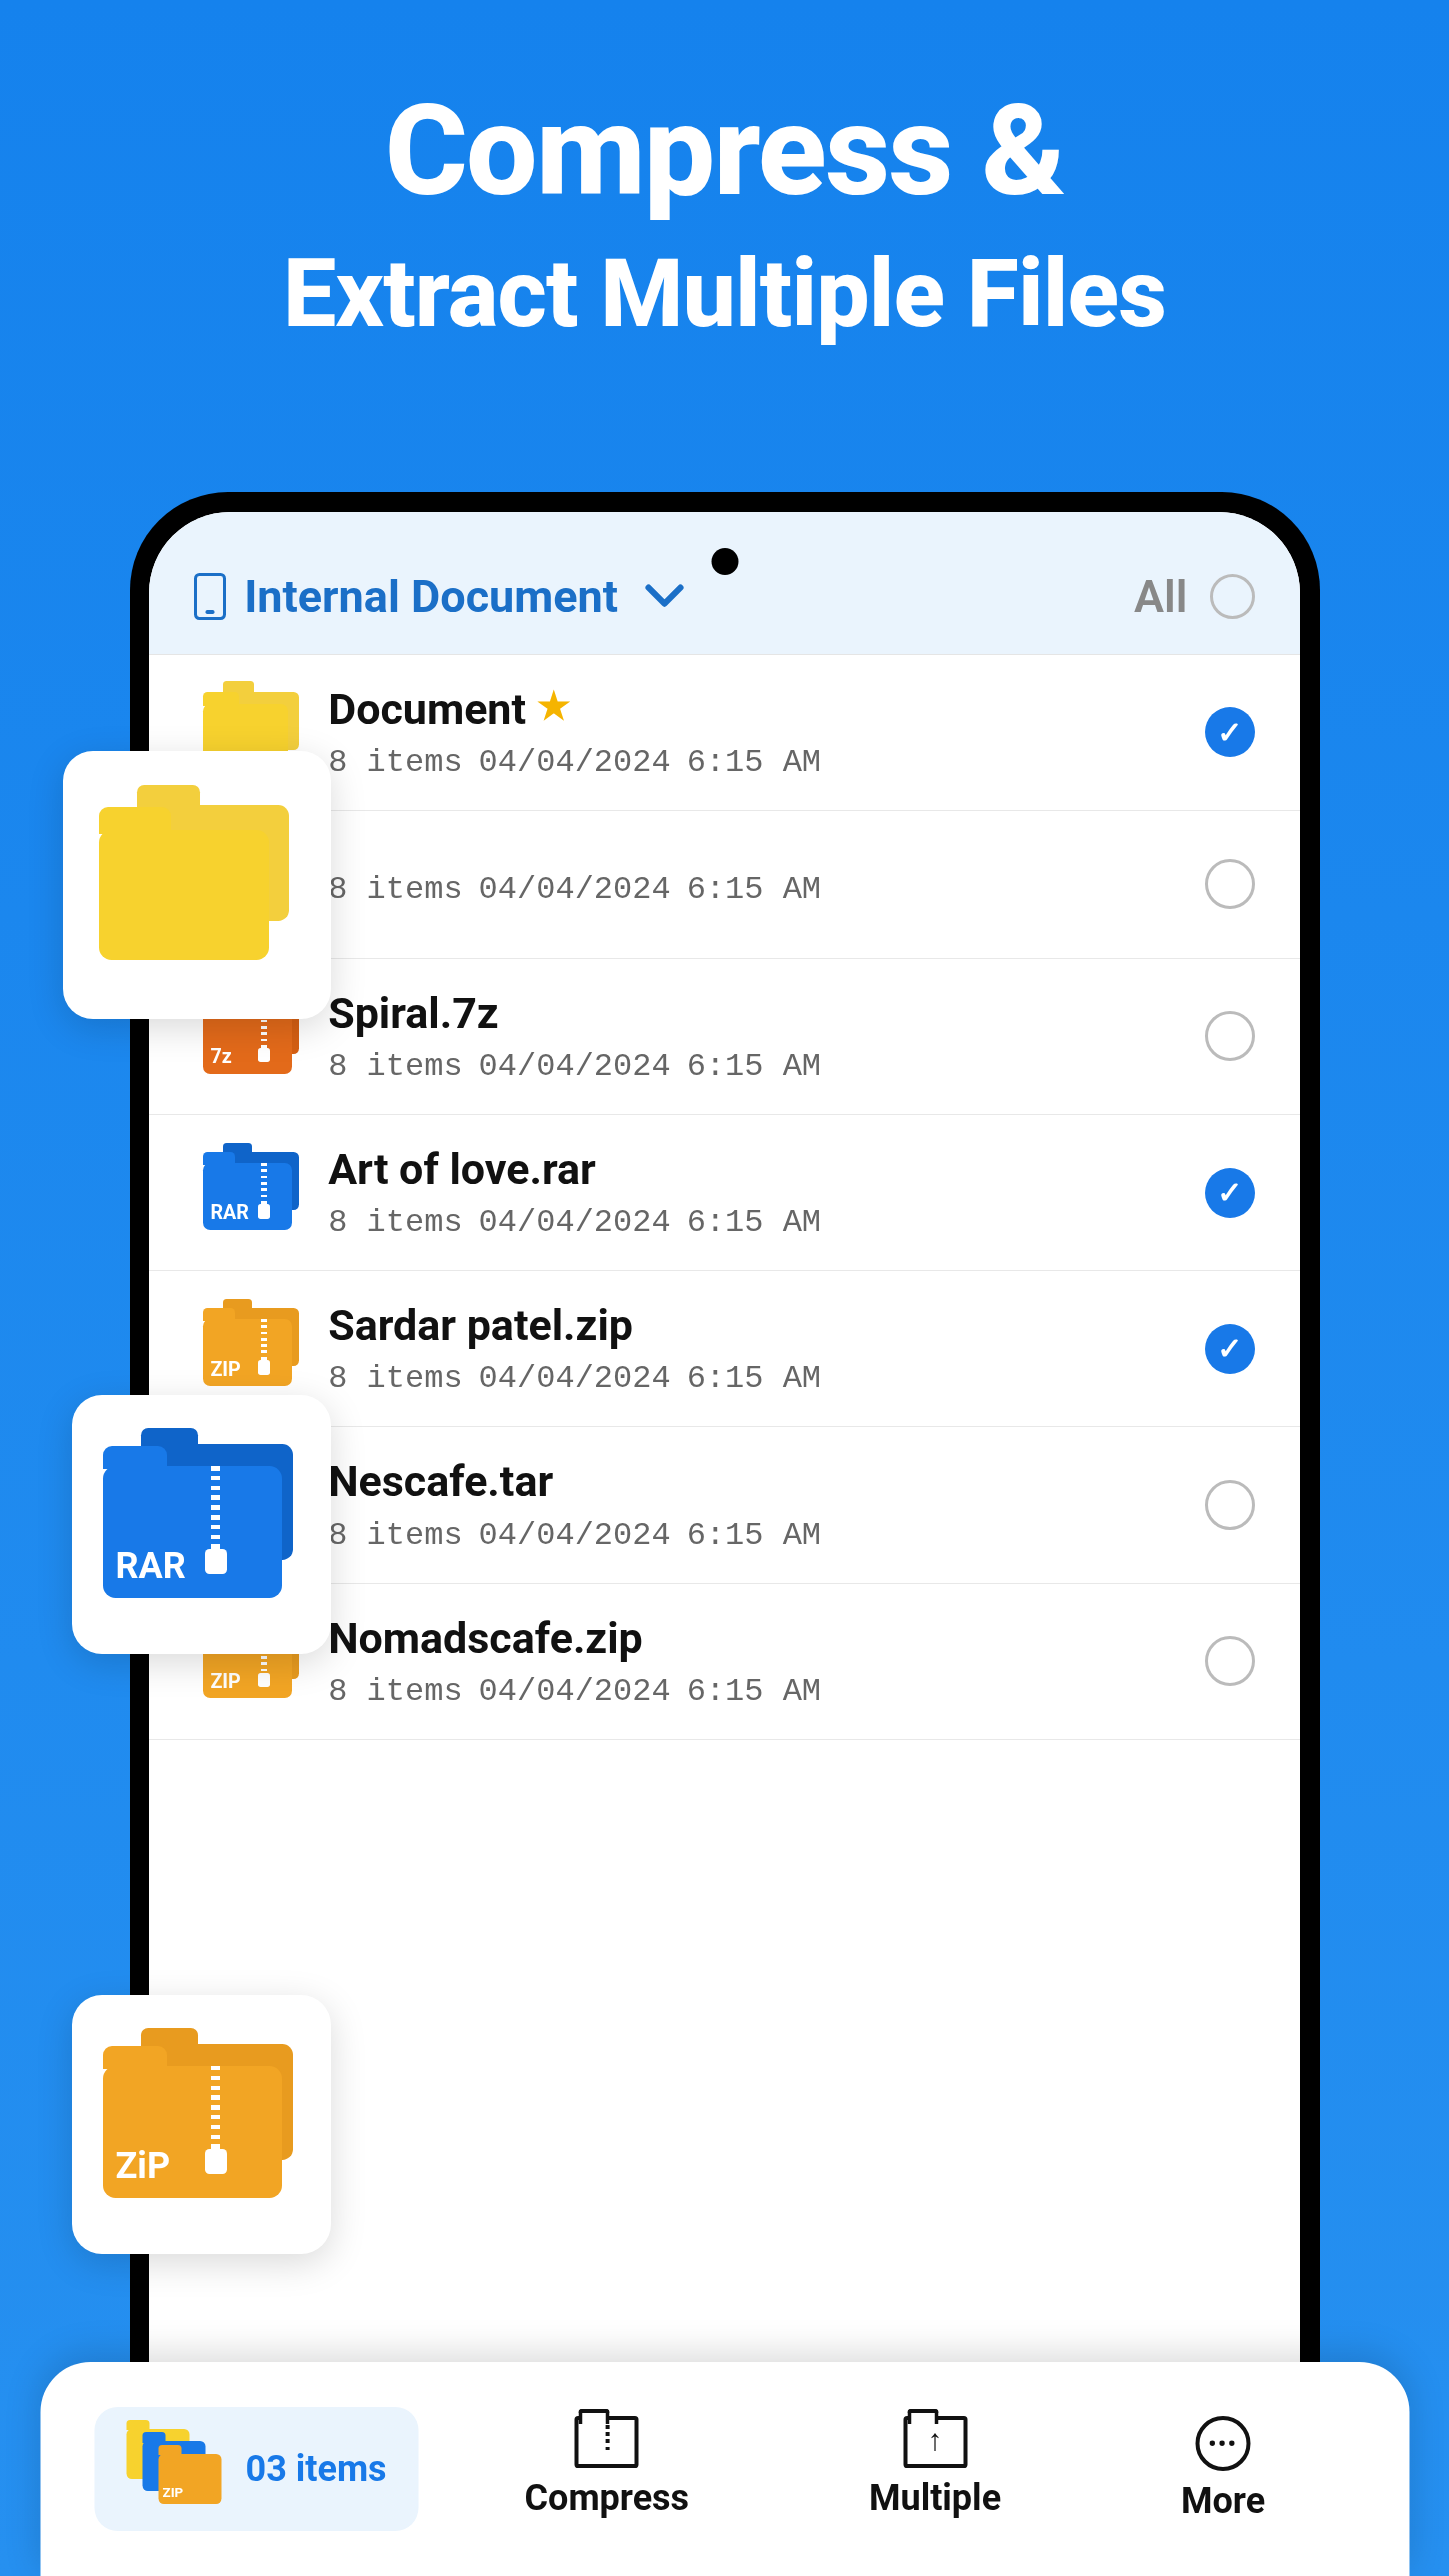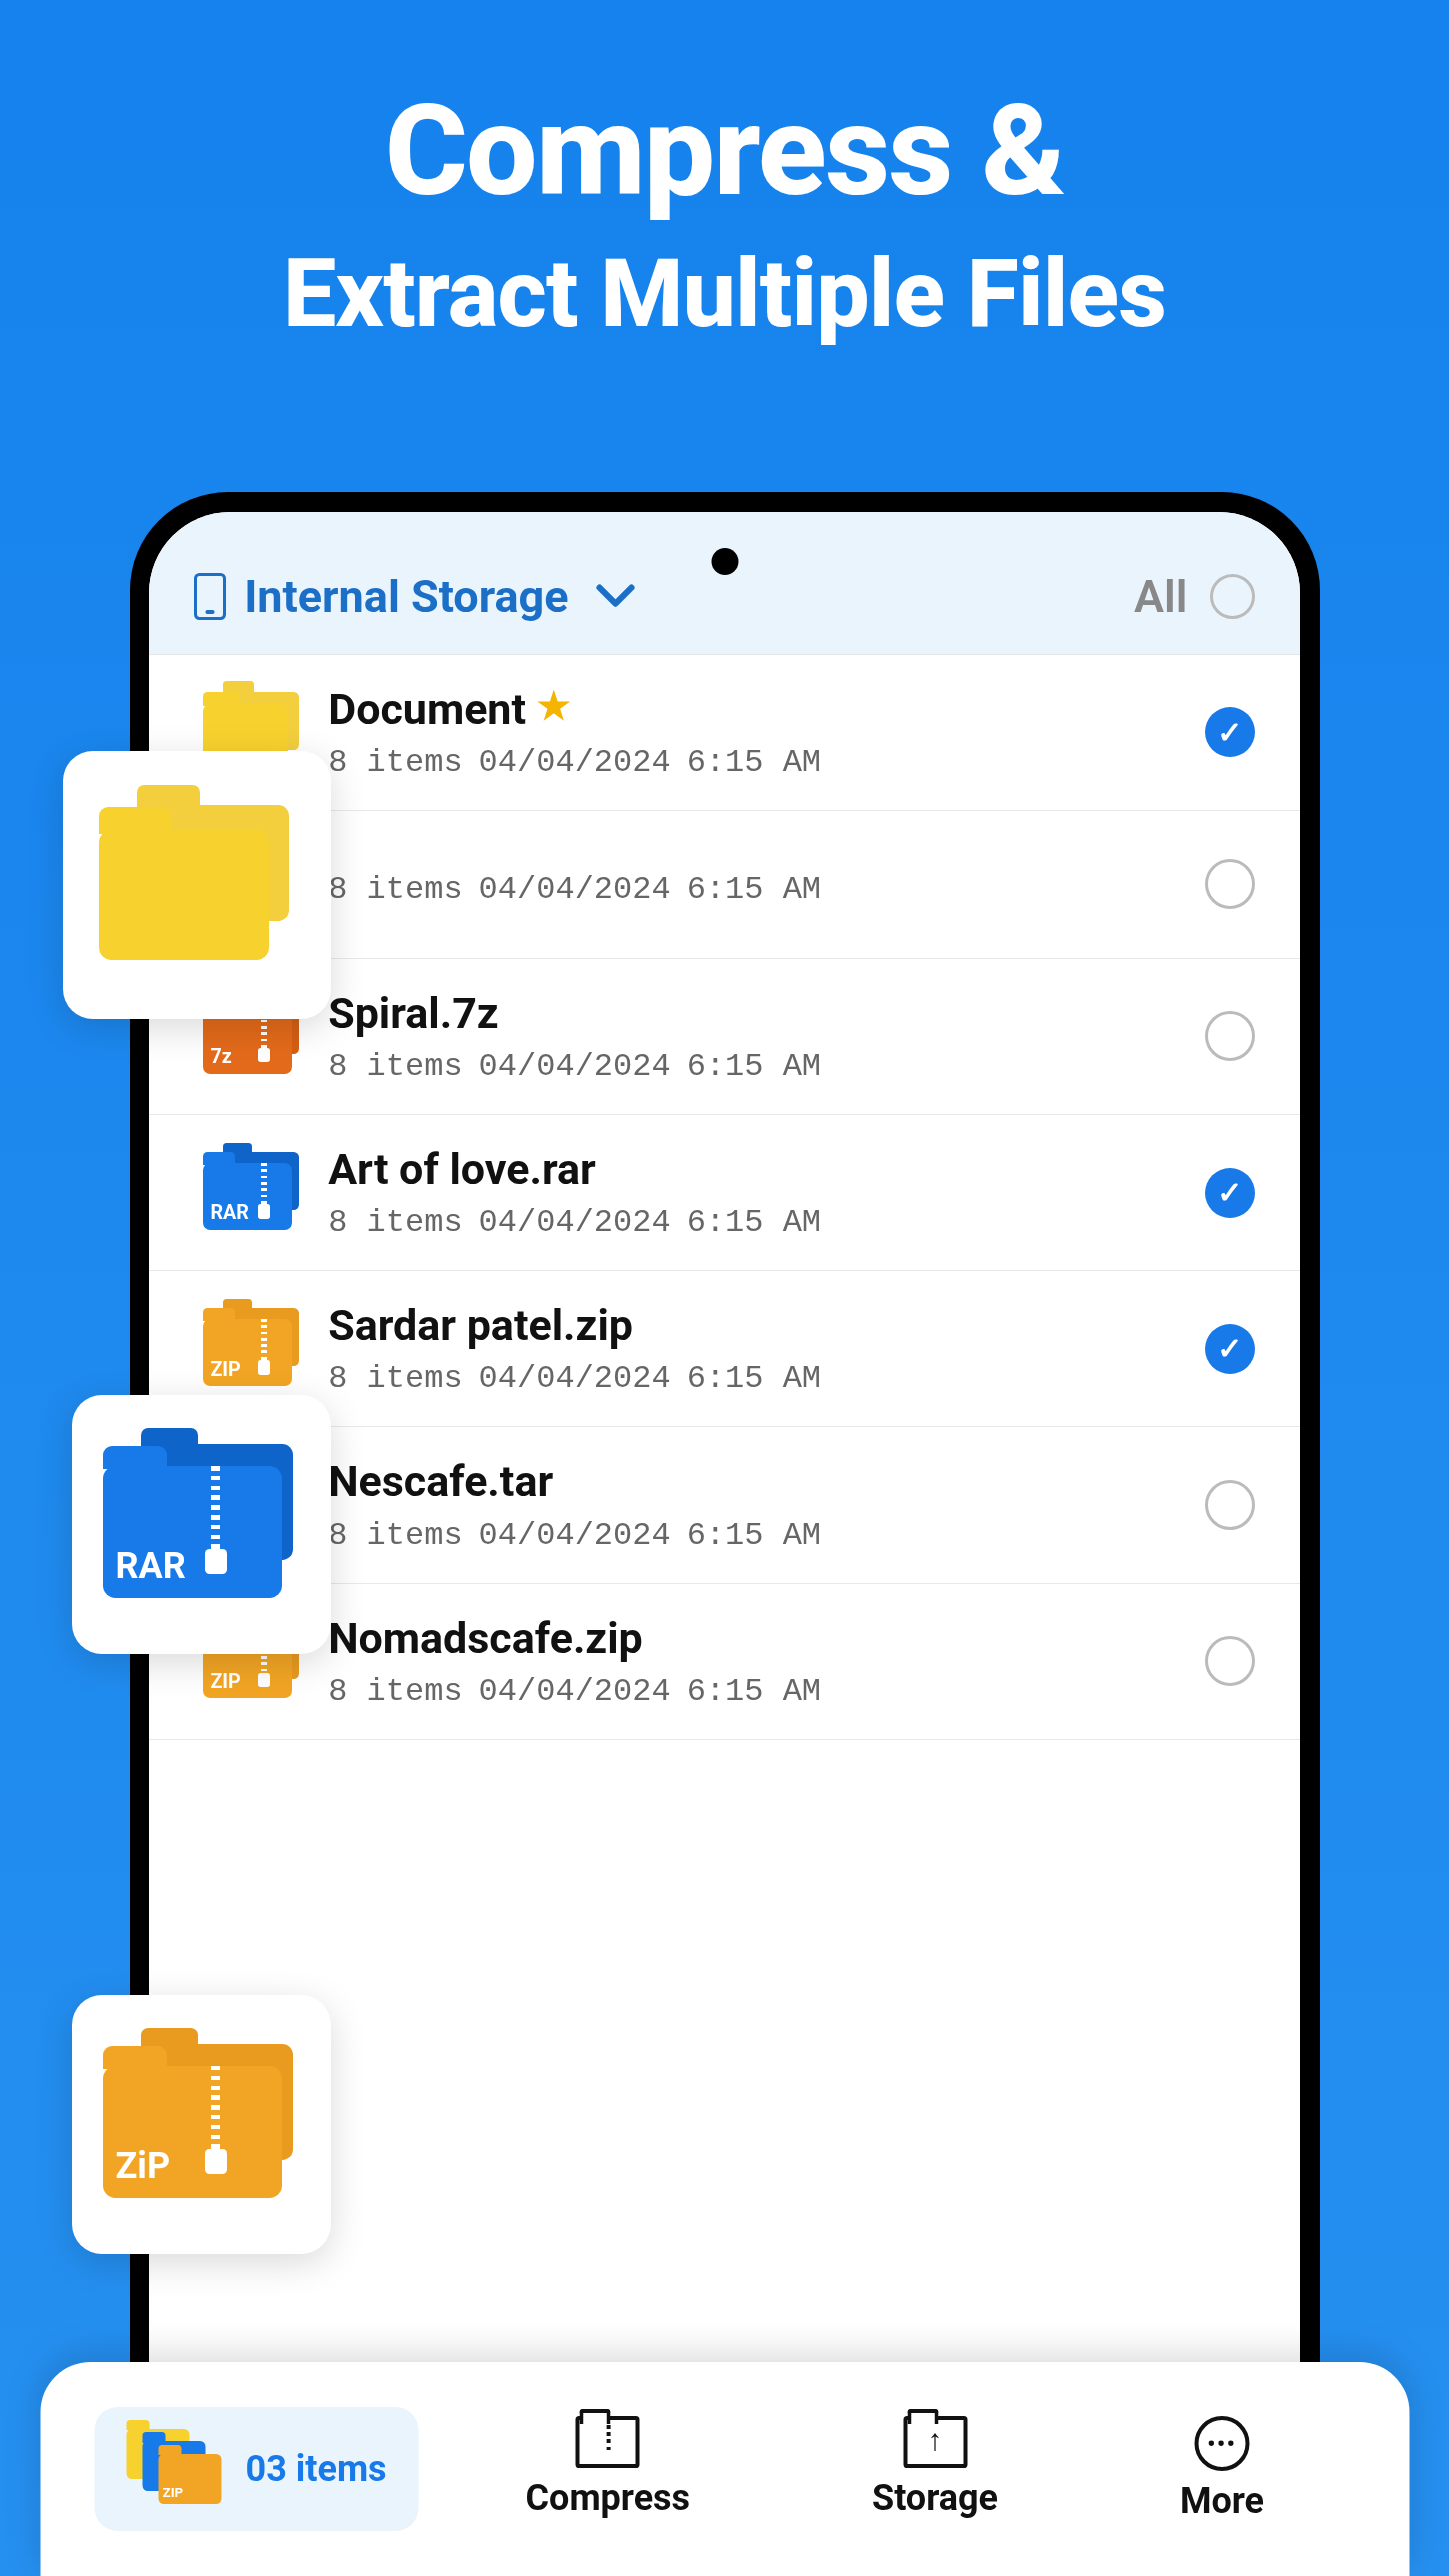--- a/index.html
+++ b/index.html
@@ -201,21 +201,21 @@
 </div>
 
 <div class="phone-frame">
   <div class="top-notch"></div>
   <div class="phone-screen">
     <div class="camera-dot"></div>
 
     <div class="app-header">
       <div class="header-left">
         <div class="phone-icon"></div>
-        <div class="storage-label">Internal Storage</div>
+        <div class="storage-label">Internal Document</div>
         <svg class="chevron" width="39" height="25" viewBox="0 0 44 28">
             <path d="M4 4 L22 22 L40 4" stroke="#1b6fc7" stroke-width="7" fill="none" stroke-linecap="round" stroke-linejoin="round"></path>
           </svg>
       </div>
       <div class="header-right">
         <div class="all-label">All</div>
         <div class="select-all-circle"></div>
       </div>
     </div>
 
@@ -383,21 +383,21 @@
     </div>
     <div class="chip-label">03 items</div>
   </div>
   <div class="action-group">
     <div class="action-btn">
       <div class="ai compress"></div>
       <div class="action-label">Compress</div>
     </div>
     <div class="action-btn">
       <div class="ai extract"></div>
-      <div class="action-label">Storage</div>
+      <div class="action-label">Multiple</div>
     </div>
     <div class="action-btn">
       <div class="ai more"></div>
       <div class="action-label">More</div>
     </div>
   </div>
 </div>
 
 
 </body></html>

